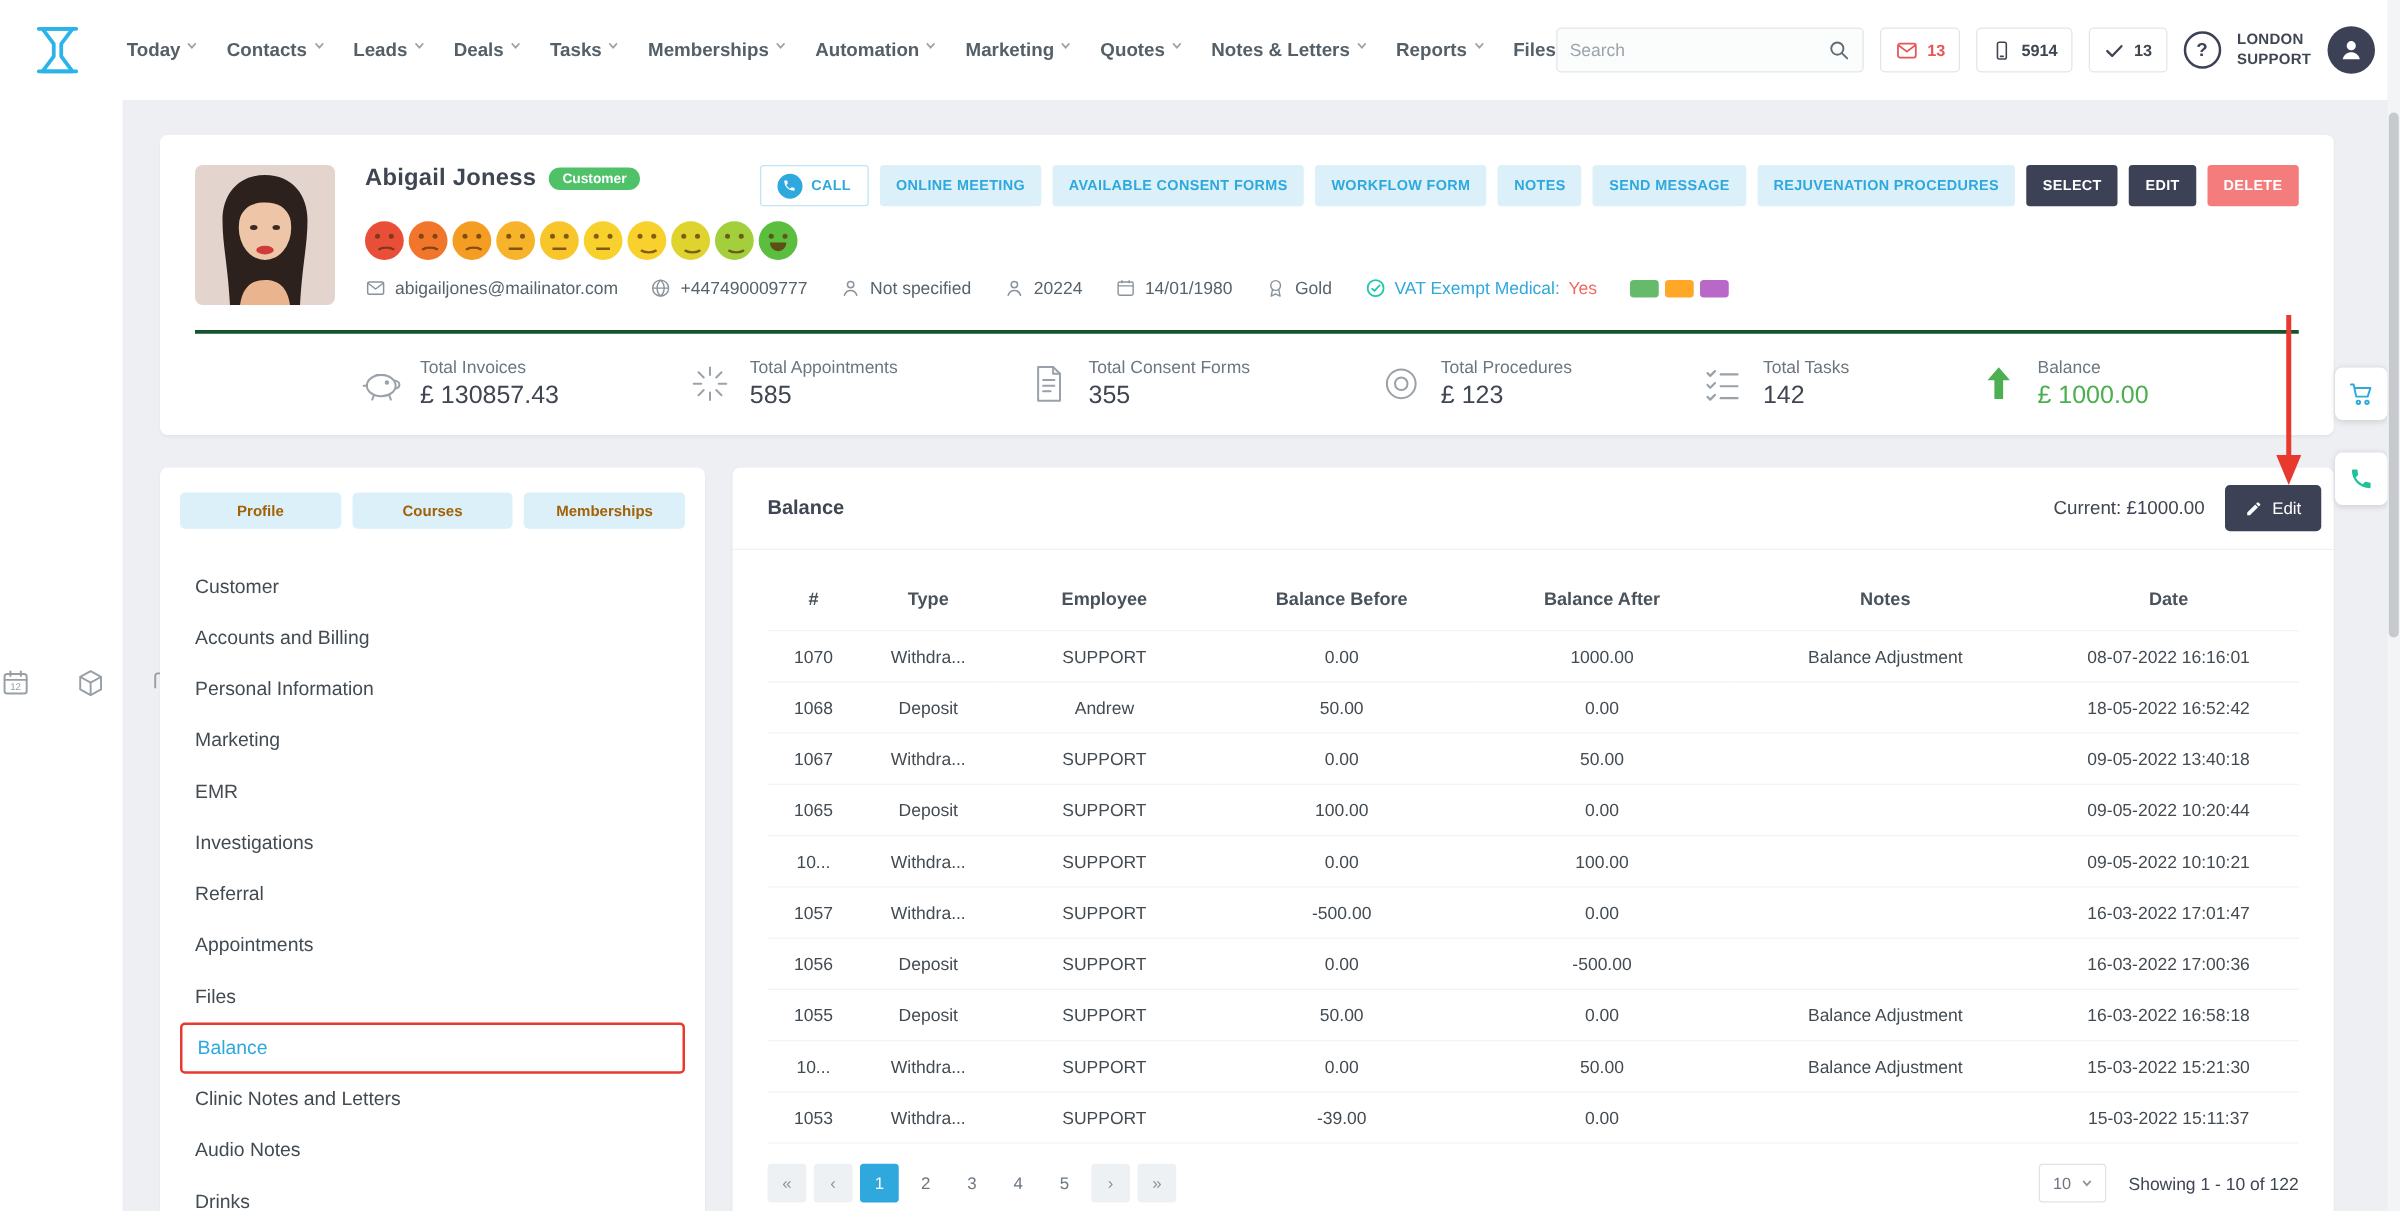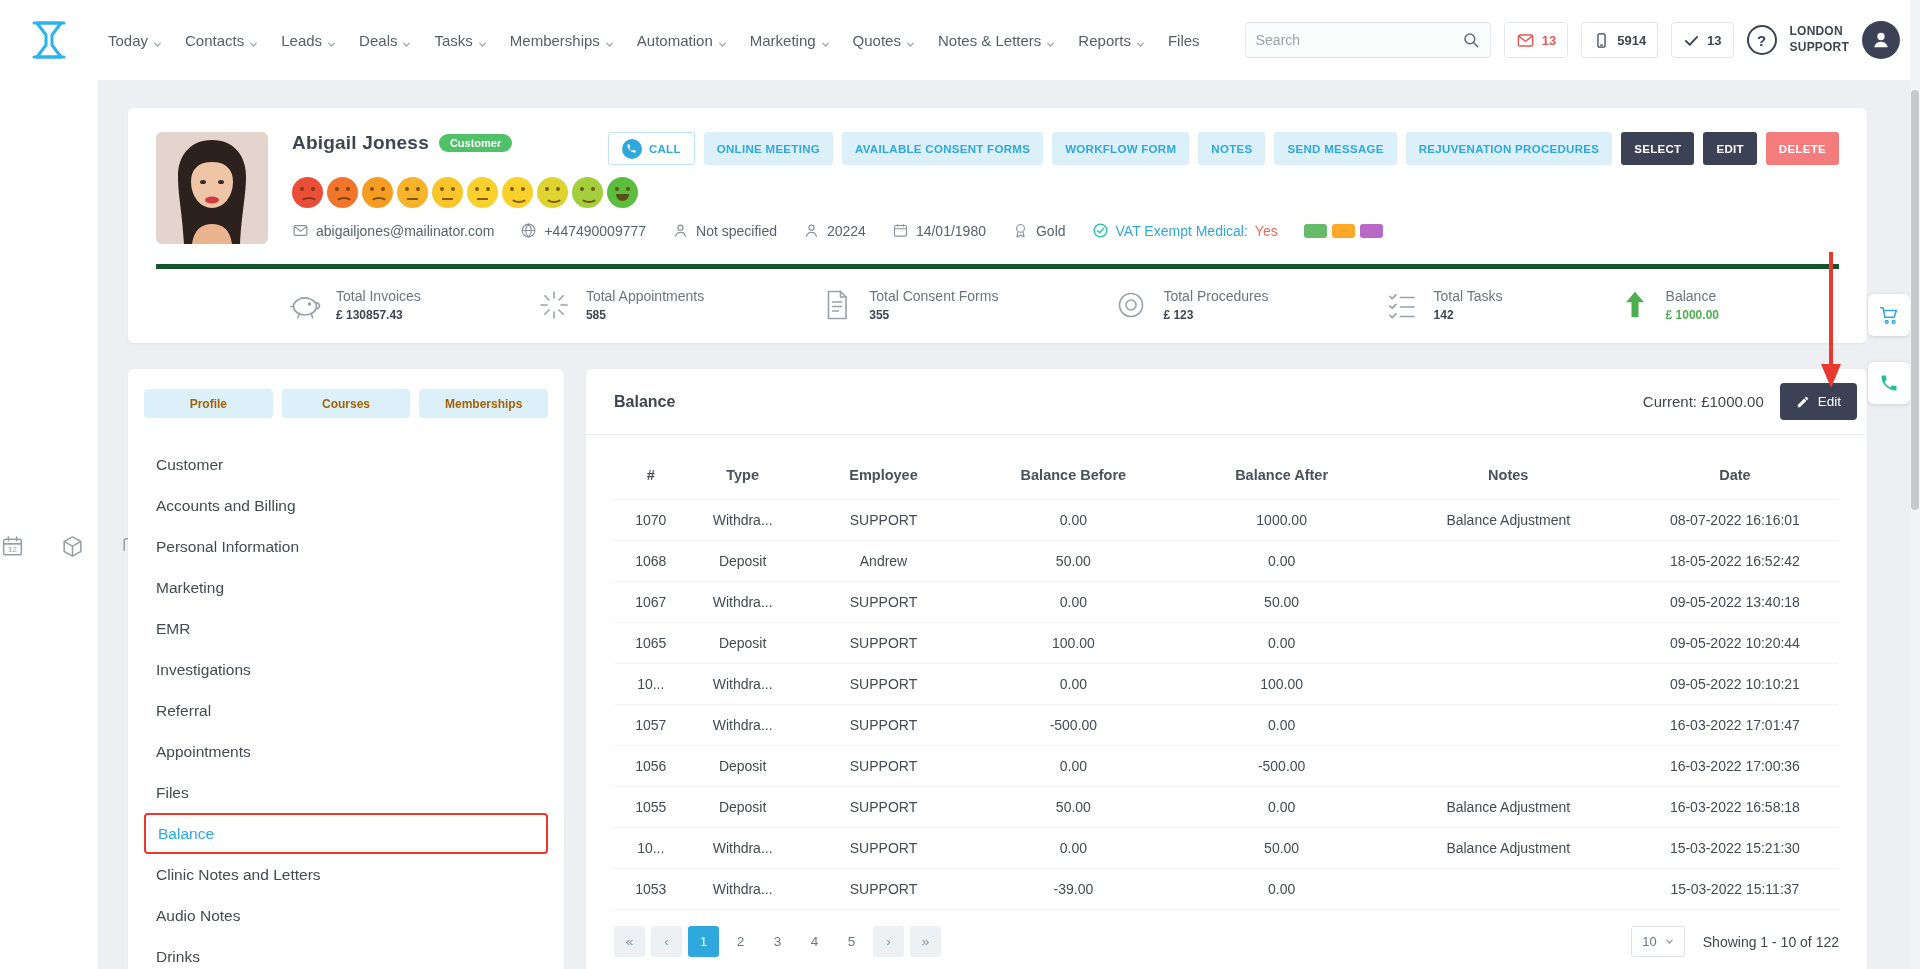--- a/index.html
+++ b/index.html
@@ -5,21 +5,21 @@
 <style>
 *{box-sizing:border-box;margin:0;padding:0}
 html,body{width:1920px;height:969px;overflow:hidden}
 body{font-family:"Liberation Sans","DejaVu Sans",sans-serif;background:#edeff2;color:#3f4652;position:relative}
 svg{display:block}
 button{font-family:inherit}
 
 .topbar{position:absolute;top:0;left:0;width:1920px;height:80px;background:#fff;display:flex;align-items:center;z-index:5}
 .logo-box{width:98px;display:flex;justify-content:center;cursor:pointer}
 .main-nav{display:flex;align-items:center;gap:23px;flex:1;padding-left:10px;white-space:nowrap}
-.nav-item{display:flex;align-items:flex-end;gap:5px;font-size:15px;color:#545f68;font-weight:400;cursor:pointer}
+.nav-item{display:flex;align-items:flex-start;gap:5px;font-size:15px;color:#545f68;font-weight:700;cursor:pointer}
 .nav-item .caret{color:#9aa3ab}
 .top-right{display:flex;align-items:center;gap:13px;padding-right:20px}
 .searchbox{display:flex;align-items:center;width:246px;height:36px;border:1px solid #e2e6ea;border-radius:4px;background:#fbfcfc;padding:0 10px}
 .searchbox input{flex:1;border:none;outline:none;background:transparent;font-size:14px;color:#3f4652;font-family:inherit;min-width:0}
 .searchbox input::placeholder{color:#9aa3ab}
 .badge-box{display:flex;align-items:center;gap:7px;height:36px;padding:0 11px;border:1px solid #e2e6ea;border-radius:4px;background:#fff;cursor:pointer;font-size:13px;font-weight:700}
 .badge-red{color:#e85555}
 .badge-dark{color:#3f4652}
 .help-btn{width:30px;height:30px;border-radius:50%;border:2px solid #3d4156;display:flex;align-items:center;justify-content:center;font-size:15px;font-weight:700;color:#3d4156;cursor:pointer;background:#fff}
 .account{font-size:12px;font-weight:700;color:#3f4652;line-height:1.3;letter-spacing:.2px}
@@ -46,32 +46,32 @@
 .abtn-danger{background:#f47c7c;color:#fff}
 .call-ic{width:20px;height:20px;border-radius:50%;background:#2ea8dd;display:flex;align-items:center;justify-content:center}
 .moods{display:flex;align-items:center;gap:4px;margin-top:12px}
 .mood{width:31px;height:31px;border-radius:50%;position:relative;cursor:pointer;flex:none}
 .mood::before{content:"";position:absolute;top:10px;left:8px;width:4px;height:4px;border-radius:50%;background:rgba(93,51,10,.75);box-shadow:11px 0 0 rgba(93,51,10,.75)}
 .m-sad::after{content:"";position:absolute;top:20px;left:8px;width:14px;height:8px;border:2px solid transparent;border-top:2px solid rgba(93,51,10,.75);border-radius:50%}
 .m-neutral::after{content:"";position:absolute;top:21px;left:10px;width:11px;height:0;border-top:2px solid rgba(93,51,10,.75)}
 .m-smile::after{content:"";position:absolute;top:14px;left:8px;width:14px;height:8px;border:2px solid transparent;border-bottom:2px solid rgba(93,51,10,.75);border-radius:50%}
 .m-big::after{content:"";position:absolute;top:17px;left:9px;width:13px;height:7px;background:rgba(93,51,10,.8);border-radius:0 0 9px 9px}
 .contact{display:flex;align-items:center;gap:26px;margin-top:14px;font-size:14px;color:#57636c;white-space:nowrap}
-.citem{display:flex;align-items:center;gap:7px}
+.citem{display:flex;align-items:flex-start;gap:7px}
 .cic{color:#8a939c}
 .vat-label{color:#2ea8dd}
 .vat-val{color:#ef6a5a}
 .tags{display:flex;gap:5px}
 .tag-sw{width:23px;height:14px;border-radius:3px;cursor:pointer}
 
-.stats{display:flex;justify-content:space-between;border-top:5px solid #14532d;margin-top:20px;padding:18px 120px 20px 130px}
+.stats{display:flex;justify-content:space-between;border-top:3px solid #14532d;margin-top:20px;padding:18px 120px 20px 130px}
 .stat{display:flex;align-items:center;gap:14px}
 .stat-ic{color:#9aa1a8}
 .stat-label{font-size:14px;color:#6b7680}
-.stat-value{font-size:12px;font-weight:700;color:#3f4652;margin-top:4px}
+.stat-value{font-size:20px;font-weight:400;color:#3f4652;margin-top:4px}
 .stat-green .stat-value{color:#4caf50}
 
 .lower{display:flex;gap:22px;margin-top:26px;align-items:flex-start}
 .profile-panel{width:436px;flex:none;padding:20px 16px;height:780px}
 .ptabs{display:flex;gap:9px}
 .ptab{flex:1;height:29px;border-radius:4px;background:#dcf0fa;color:#a16207;font-size:12px;font-weight:600;display:flex;align-items:center;justify-content:center;cursor:pointer}
 .pmenu{margin-top:26px}
 .pm-item{height:41px;display:flex;align-items:center;padding:0 12px;font-size:15.5px;color:#434b52;cursor:pointer;border-radius:4px}
 .pm-active{color:#2ea8dd;border:2px solid #e8392e}
 .balance-panel{flex:1;min-width:0}

